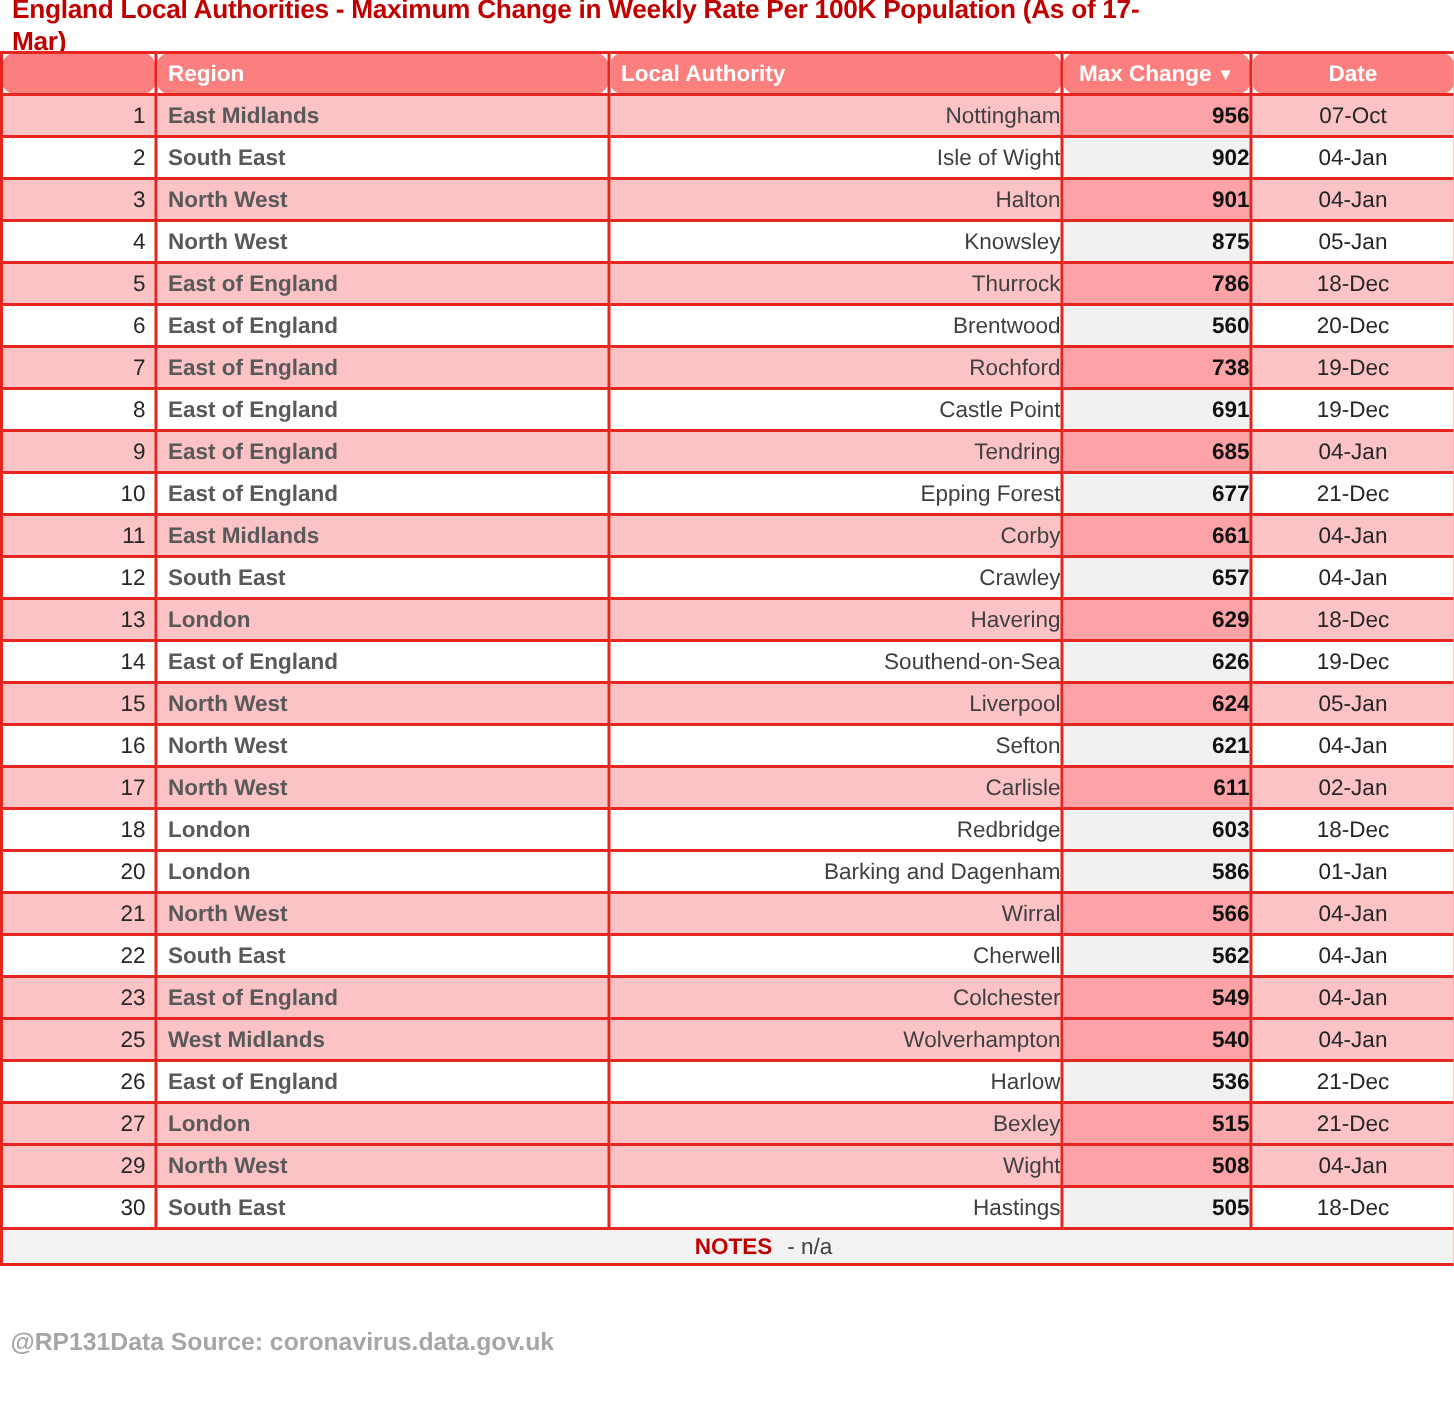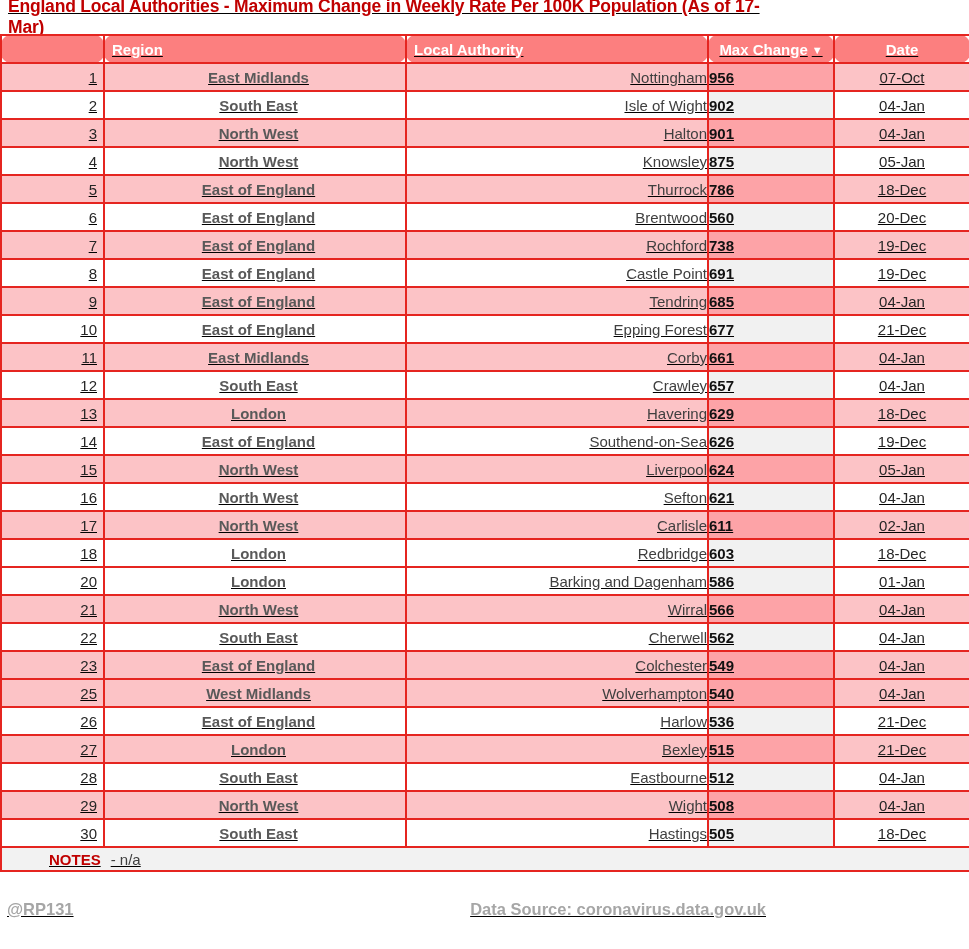--- a/index.html
+++ b/index.html
@@ -11,21 +11,21 @@
     --max-gray:#f1f1f1;
     --title-red:#c00000;
     --footer-gray:#a6a6a6;
     --region-gray:#595959;
     --text-dark:#262626;
   }
   *{box-sizing:border-box;margin:0;padding:0;}
   html,body{width:969px;height:949px;background:#fff;overflow:hidden;}
   body{font-family:"Liberation Sans", sans-serif;}
 
-  .page{width:773px;height:949px;display:flex;flex-direction:column;text-decoration:underline;}
+  .page{width:773px;height:949px;display:flex;flex-direction:column;}
 
   .title-bar{
     height:34px;display:flex;align-items:center;padding-left:8px;
     color:var(--title-red);font-weight:bold;font-size:17.5px;letter-spacing:-0.2px;
   }
 
   table.rate-table{
     width:969px;border-collapse:collapse;table-layout:fixed;
     border:2px solid var(--red-border);
   }
@@ -41,38 +41,38 @@
     overflow:hidden;white-space:nowrap;
   }
   .rate-table thead th{
     background:var(--header-bg);color:#ffffff;font-weight:bold;border-radius:10px;
   }
   th.h-left{text-align:left;padding-left:7px;}
   th.h-center{text-align:center;}
   .sort-arrow{font-size:11px;vertical-align:1px;margin-left:4px;}
 
   td.rank{ text-align:right;padding-right:6px;color:var(--text-dark);}
-  td.region{text-align:center;padding-left:7px;font-weight:bold;color:var(--region-gray);margin-left:28px;}
+  td.region{text-align:left;padding-left:7px;font-weight:bold;color:var(--region-gray);margin-left:28px;}
   td.authority{text-align:right;padding-left:7px;color:#3f3f3f;}
-  td.max{text-align:left;font-weight:bold;color:#111111;}
+  td.max{text-align:right;font-weight:bold;color:#111111;}
   td.date{text-align:center;color:var(--text-dark);}
 
   tr.pink td{background:var(--row-pink);}
   tr.white td{background:var(--row-white);}
   tr.pink td.max{background:var(--max-pink);}
   tr.white td.max{background:var(--max-gray);}
 
   tr.notes-row td{
-    background:#f2f2f2;height:24px;text-align:left;padding-left:47px;
+    background:#f2f2f2;height:24px;text-align:center;padding-left:47px;
     font-size:15px;color:#3f3f3f;
   }
   .notes-label{color:var(--title-red);font-weight:bold;margin-right:10px;}
 
   .footer{
-    flex:1;display:flex;align-items:center;justify-content:space-between;
+    flex:1;display:flex;align-items:center;
     padding:0 7px 2px 7px;color:var(--footer-gray);font-weight:bold;font-size:16.5px;
   }
 </style>
 </head>
 <body>
 
 <div class="page">
 
   <div class="title-bar">England Local Authorities - Maximum Change in Weekly Rate Per 100K Population (As of 17-Mar)</div>
 
@@ -263,27 +263,20 @@
     <td class="max">536</td>
     <td class="date">21-Dec</td>
   </tr>
         <tr class="pink">
     <td class="rank">27</td>
     <td class="region">London</td>
     <td class="authority">Bexley</td>
     <td class="max">515</td>
     <td class="date">21-Dec</td>
   </tr>
-        <tr class="white">
-    <td class="rank">28</td>
-    <td class="region">South East</td>
-    <td class="authority">Eastbourne</td>
-    <td class="max">512</td>
-    <td class="date">04-Jan</td>
-  </tr>
         <tr class="pink">
     <td class="rank">29</td>
     <td class="region">North West</td>
     <td class="authority">Wight</td>
     <td class="max">508</td>
     <td class="date">04-Jan</td>
   </tr>
         <tr class="white">
     <td class="rank">30</td>
     <td class="region">South East</td>

